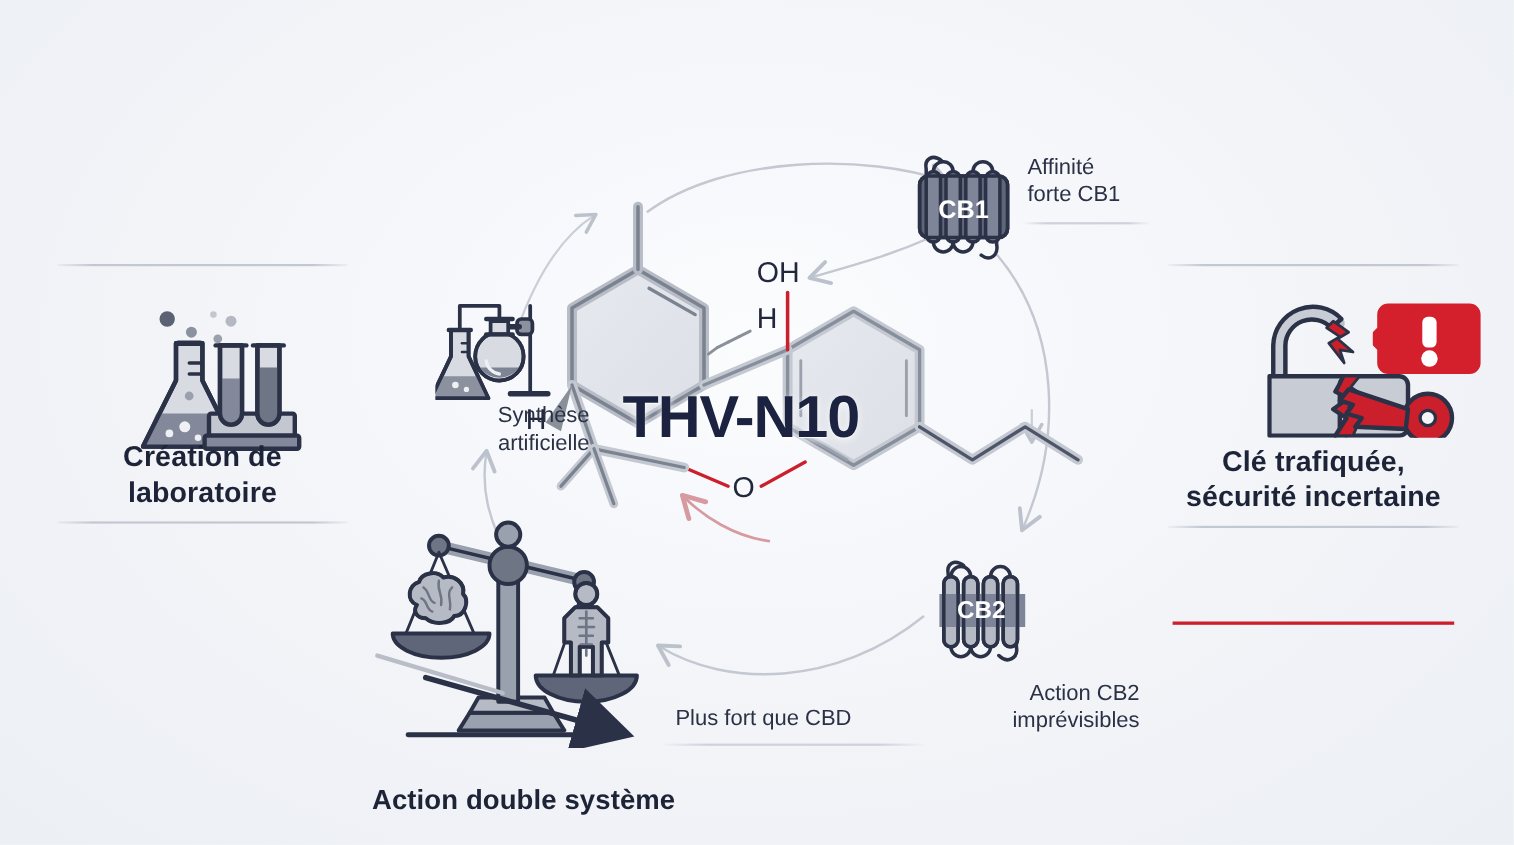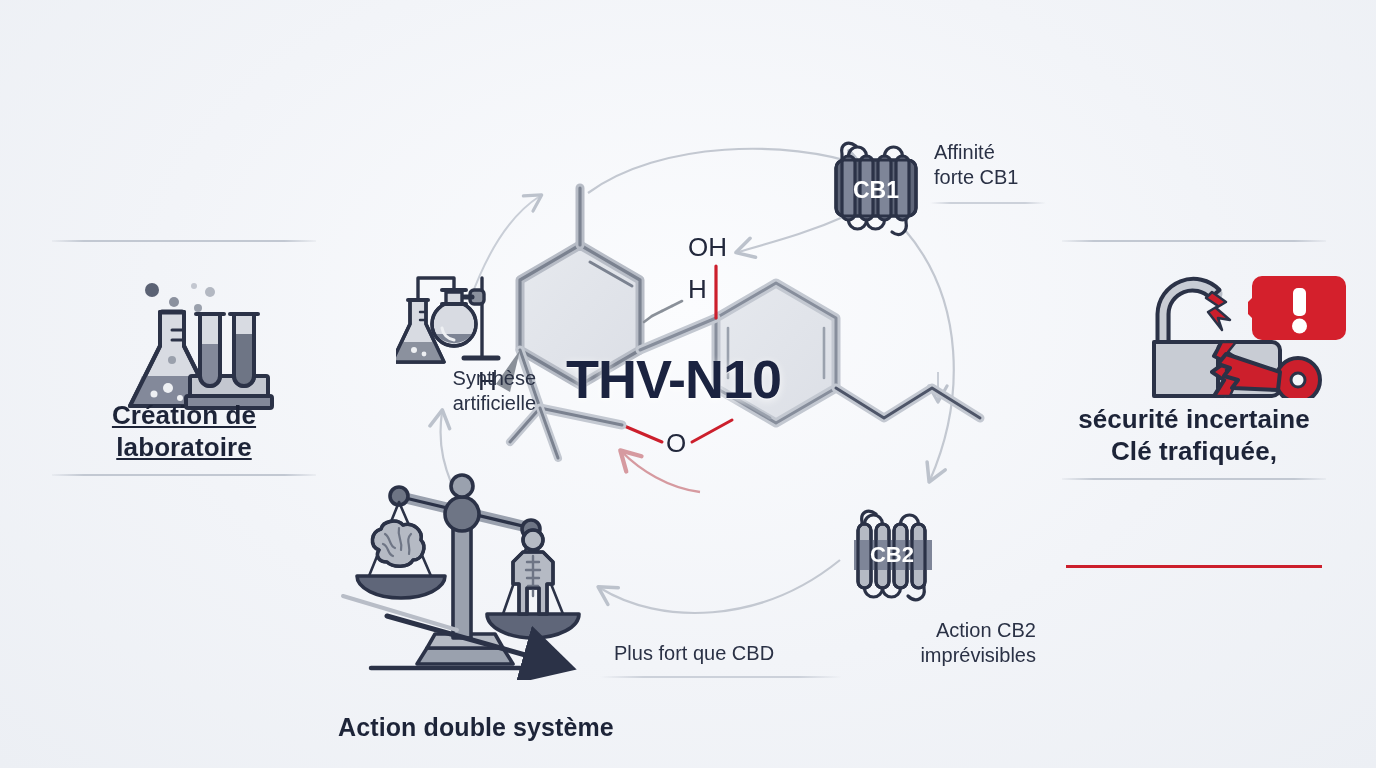--- a/index.html
+++ b/index.html
@@ -171,21 +171,21 @@
       <path d="M72,72 L92,72 L92,104 a10,10 0 0 1 -20,0 Z" fill="#83899a" stroke="none"></path>
       <path d="M72,42 L72,104 a10,10 0 0 0 20,0 L92,42 Z" fill="none"></path>
       <path d="M68,42 L96,42" stroke-width="4"></path>
       <path d="M106,42 L106,104 a10,10 0 0 0 20,0 L126,42 Z" fill="#d8dbe2"></path>
       <path d="M106,62 L126,62 L126,104 a10,10 0 0 1 -20,0 Z" fill="#6e7585" stroke="none"></path>
       <path d="M106,42 L106,104 a10,10 0 0 0 20,0 L126,42 Z" fill="none"></path>
       <path d="M102,42 L130,42" stroke-width="4"></path>
     </g>
   </svg>
 
-  <div class="abs panel-label" style="left:52px;top:400px;width:264px;font-size:26px;text-decoration:underline;">
+  <div class="abs panel-label" style="left:52px;top:400px;width:264px;font-size:26px;">
     <div>Création de</div>
     <div>laboratoire</div>
   </div>
 
   <div class="abs divider" style="left:52px;top:474px;width:264px;"></div>
 
   <div class="abs divider" style="left:1062px;top:240px;width:264px;"></div>
 
   <svg class="abs" width="200" height="130" style="left:1152px;top:268px;">
     <g stroke="#2b3247" stroke-width="4" stroke-linejoin="round" stroke-linecap="round">
@@ -210,22 +210,22 @@
     </g>
   </svg>
 
   <svg class="abs" width="100" height="78" style="left:1248px;top:272px;">
     <path d="M14,4 L88,4 a10,10 0 0 1 10,10 L98,58 a10,10 0 0 1 -10,10 L14,68 a10,10 0 0 1 -10,-10 L4,46 L-6,36 L4,26 L4,14 a10,10 0 0 1 10,-10 Z" fill="#d4202c"></path>
     <rect x="45" y="16" width="13" height="28" rx="5" fill="#ffffff"></rect>
     <circle cx="51.5" cy="54" r="7.5" fill="#ffffff"></circle>
   </svg>
 
   <div class="abs panel-label" style="left:1062px;top:404px;width:264px;font-size:26px;">
+    <div>Clé trafiquée,</div>
     <div>sécurité incertaine</div>
-    <div>Clé trafiquée,</div>
   </div>
 
   <div class="abs divider" style="left:1062px;top:478px;width:264px;"></div>
 
 
   <div class="abs divider-red" style="left:1066px;top:565px;width:256px;"></div>
 
   <svg class="abs" width="108" height="108" style="left:396px;top:262px;">
     <g stroke="#2b3247" stroke-width="3.4" stroke-linejoin="round" stroke-linecap="round" fill="none">
 

